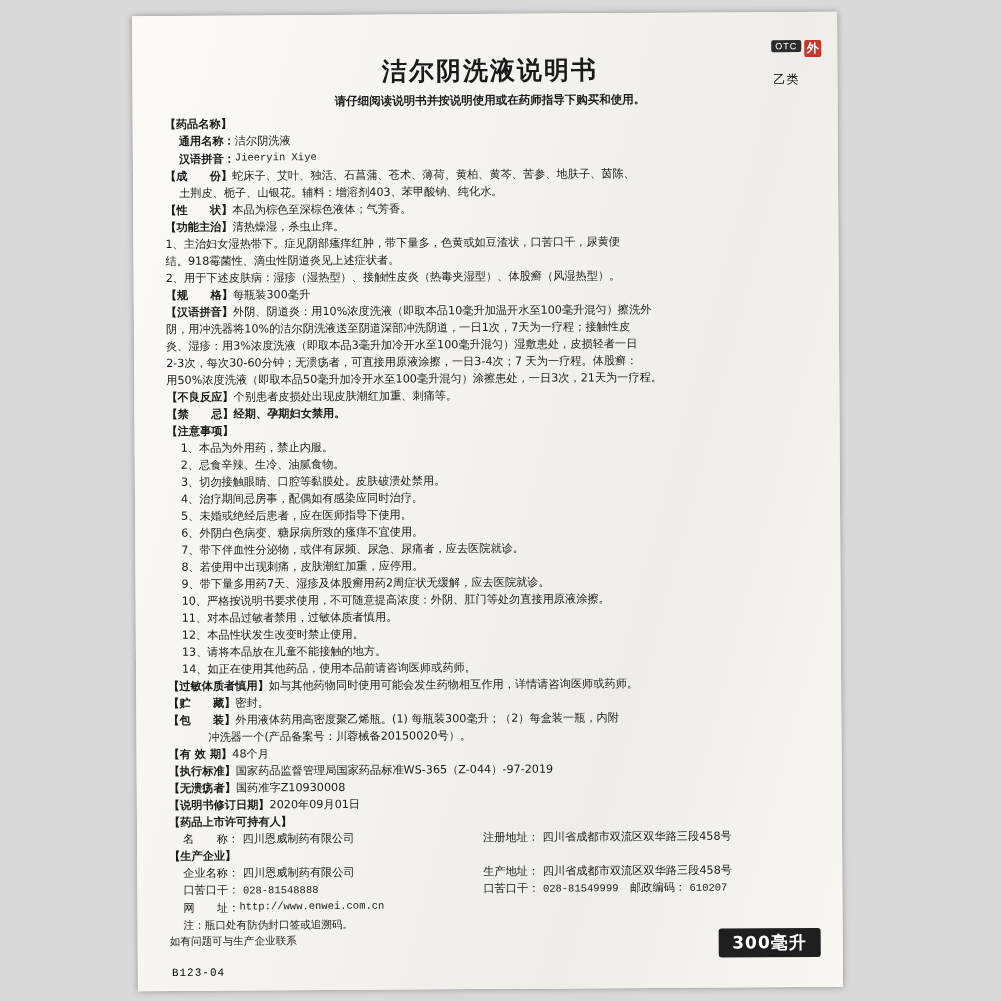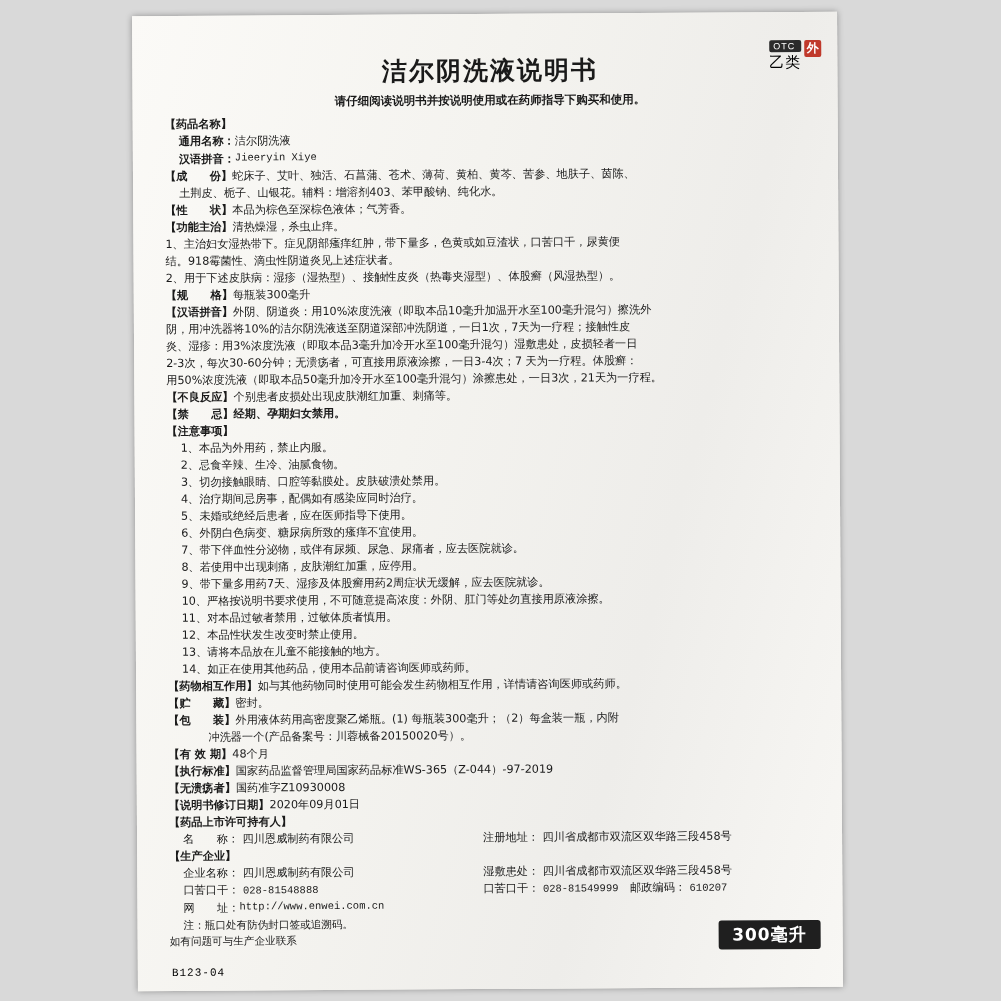--- a/index.html
+++ b/index.html
@@ -46,37 +46,37 @@
   .otc{
     position:absolute;
     right:16px; top:28px;
     display:flex; align-items:flex-start; gap:3px;
   }
   .otc-box{
     background:#2b2b2b;color:#fff;font-size:9px;font-weight:normal;
     padding:1px 4px;border-radius:2px;letter-spacing:1px;
     font-family:"Liberation Sans",sans-serif;
   }
-  .otc-sub{font-size:15px;text-align:center;margin-top:1px;letter-spacing:1px;}
+  .otc-sub{font-size:12px;text-align:center;margin-top:19px;letter-spacing:1px;}
   .otc-red{
     background:#c0392b;color:#fff;font-size:12px;font-weight:bold;
     width:17px;height:17px;display:flex;align-items:center;justify-content:center;
     border-radius:2px;
   }
   .row{display:flex;align-items:flex-start;}
   .lbl{white-space:nowrap;font-weight:bold;}
   .val{flex:1;}
   p{margin:0;}
   .indent1{padding-left:14px;}
   .indent3{padding-left:40px;}
   .numline{padding-left:30px;text-indent:-16px;}
   .small{font-size:10.6px;}
   .volume{
     position:absolute;
-    right:22px;bottom:38px;
+    right:22px;bottom:30px;
     background:#1f1f1f;color:#fff;
     font-size:17px;font-weight:bold;
     padding:3px 14px;border-radius:3px;
     letter-spacing:1px;
   }
   .code{
     position:absolute;
     left:34px;bottom:12px;
     font-size:11px;letter-spacing:1px;
     font-family:"Liberation Mono",monospace;
@@ -167,21 +167,21 @@
     <p class="numline indent1">7、带下伴血性分泌物，或伴有尿频、尿急、尿痛者，应去医院就诊。</p>
     <p class="numline indent1">8、若使用中出现刺痛，皮肤潮红加重，应停用。</p>
     <p class="numline indent1">9、带下量多用药7天、湿疹及体股癣用药2周症状无缓解，应去医院就诊。</p>
     <p class="numline indent1">10、严格按说明书要求使用，不可随意提高浓度：外阴、肛门等处勿直接用原液涂擦。</p>
     <p class="numline indent1">11、对本品过敏者禁用，过敏体质者慎用。</p>
     <p class="numline indent1">12、本品性状发生改变时禁止使用。</p>
     <p class="numline indent1">13、请将本品放在儿童不能接触的地方。</p>
     <p class="numline indent1">14、如正在使用其他药品，使用本品前请咨询医师或药师。</p>
 
     <div class="row">
-      <span class="lbl">【药物相互作用】</span>
+      <span class="lbl">【过敏体质者慎用】</span>
       <span class="val">如与其他药物同时使用可能会发生药物相互作用，详情请咨询医师或药师。</span>
     </div>
 
     <div class="row">
       <span class="lbl">【贮　　藏】</span>
       <span class="val">密封。</span>
     </div>
 
     <div class="row">
       <span class="lbl">【包　　装】</span>
@@ -218,21 +218,21 @@
       </div>
     </div>
 
     <p class="lbl">【生产企业】</p>
     <div class="two-col indent1">
       <div>
         <span>企业名称：</span>
         <span>四川恩威制药有限公司</span>
       </div>
       <div>
-        <span>湿敷患处：</span>
+        <span>生产地址：</span>
         <span>四川省成都市双流区双华路三段458号</span>
       </div>
     </div>
     <div class="two-col indent1">
       <div>
         <span>口苦口干：</span>
         <span class="mono">028-81548888</span>
       </div>
       <div>
         <span>口苦口干：</span>

